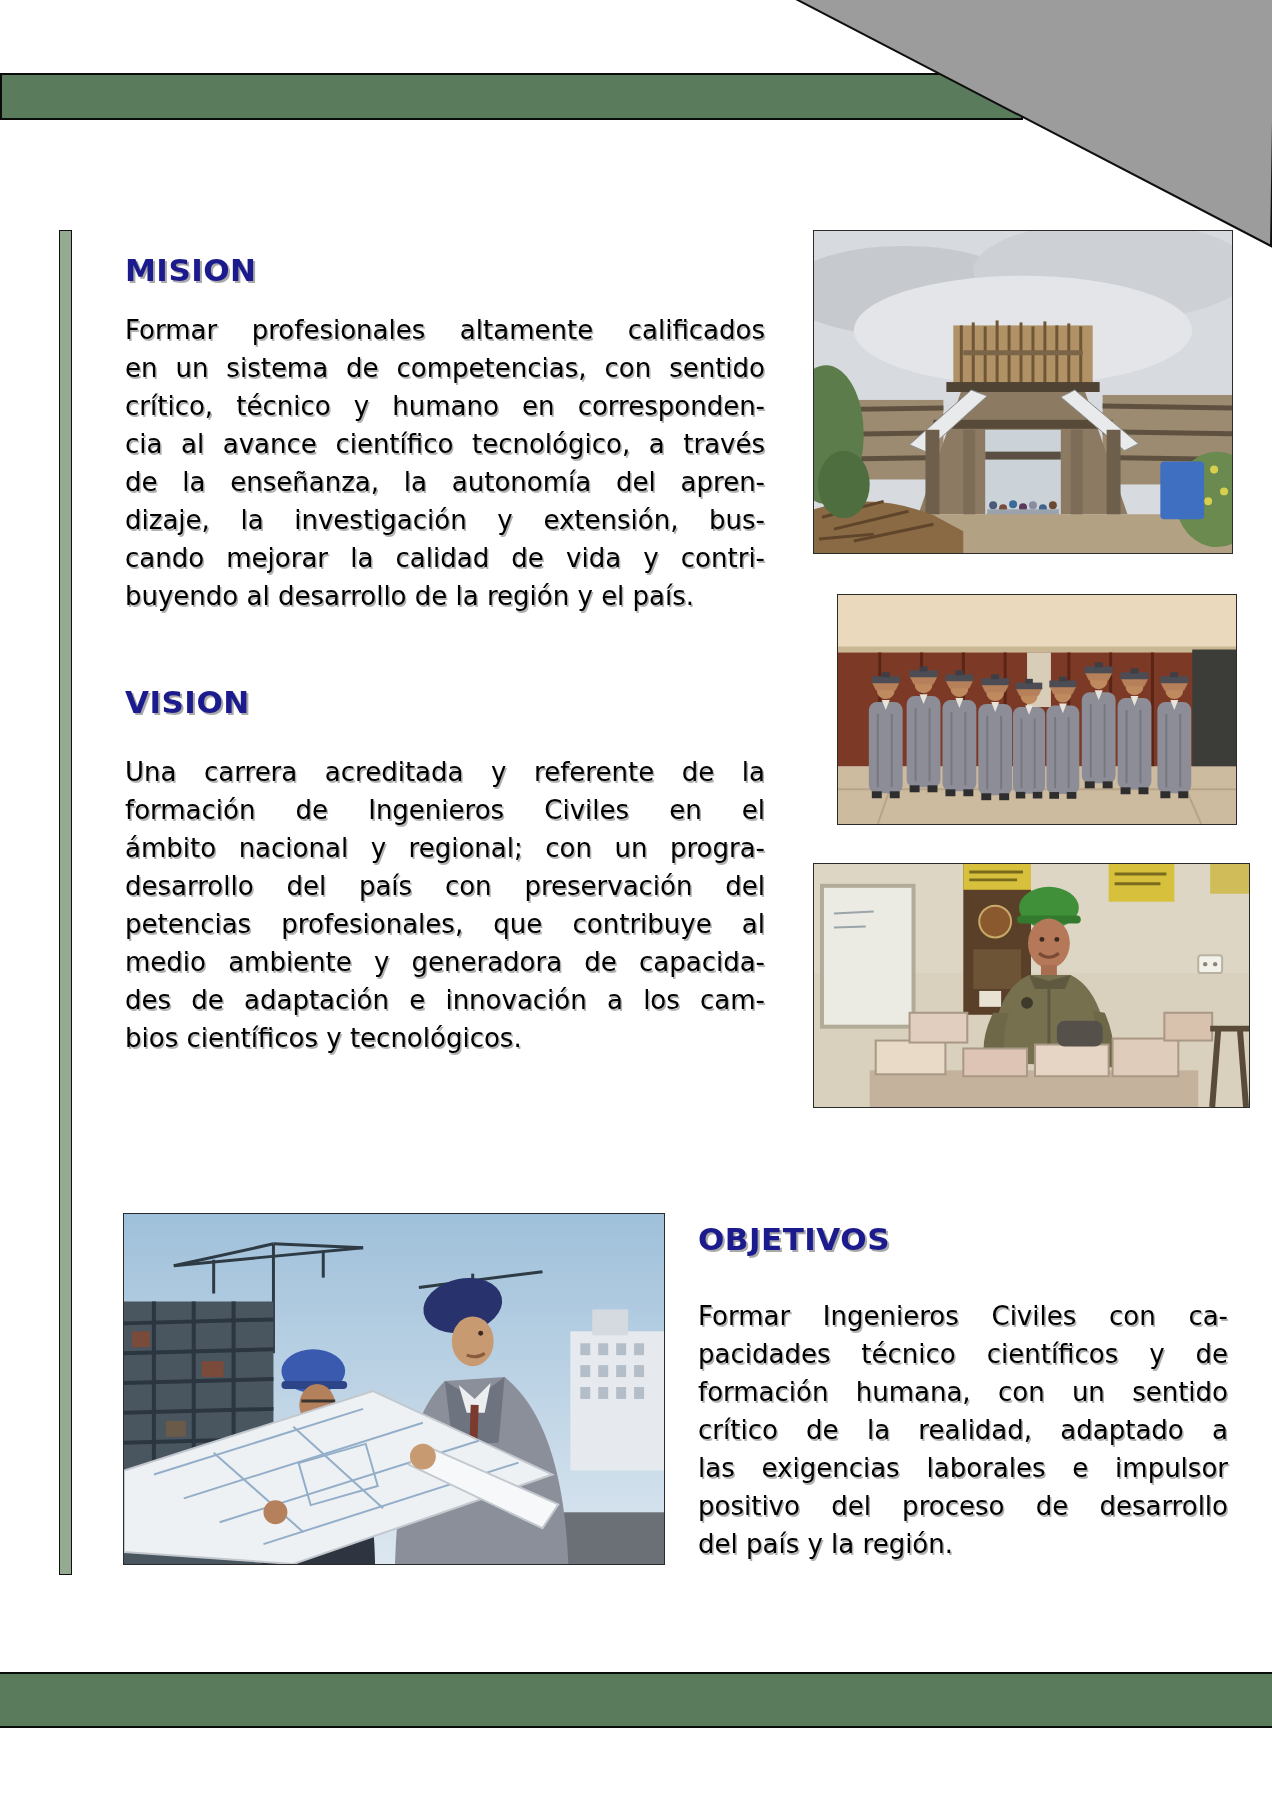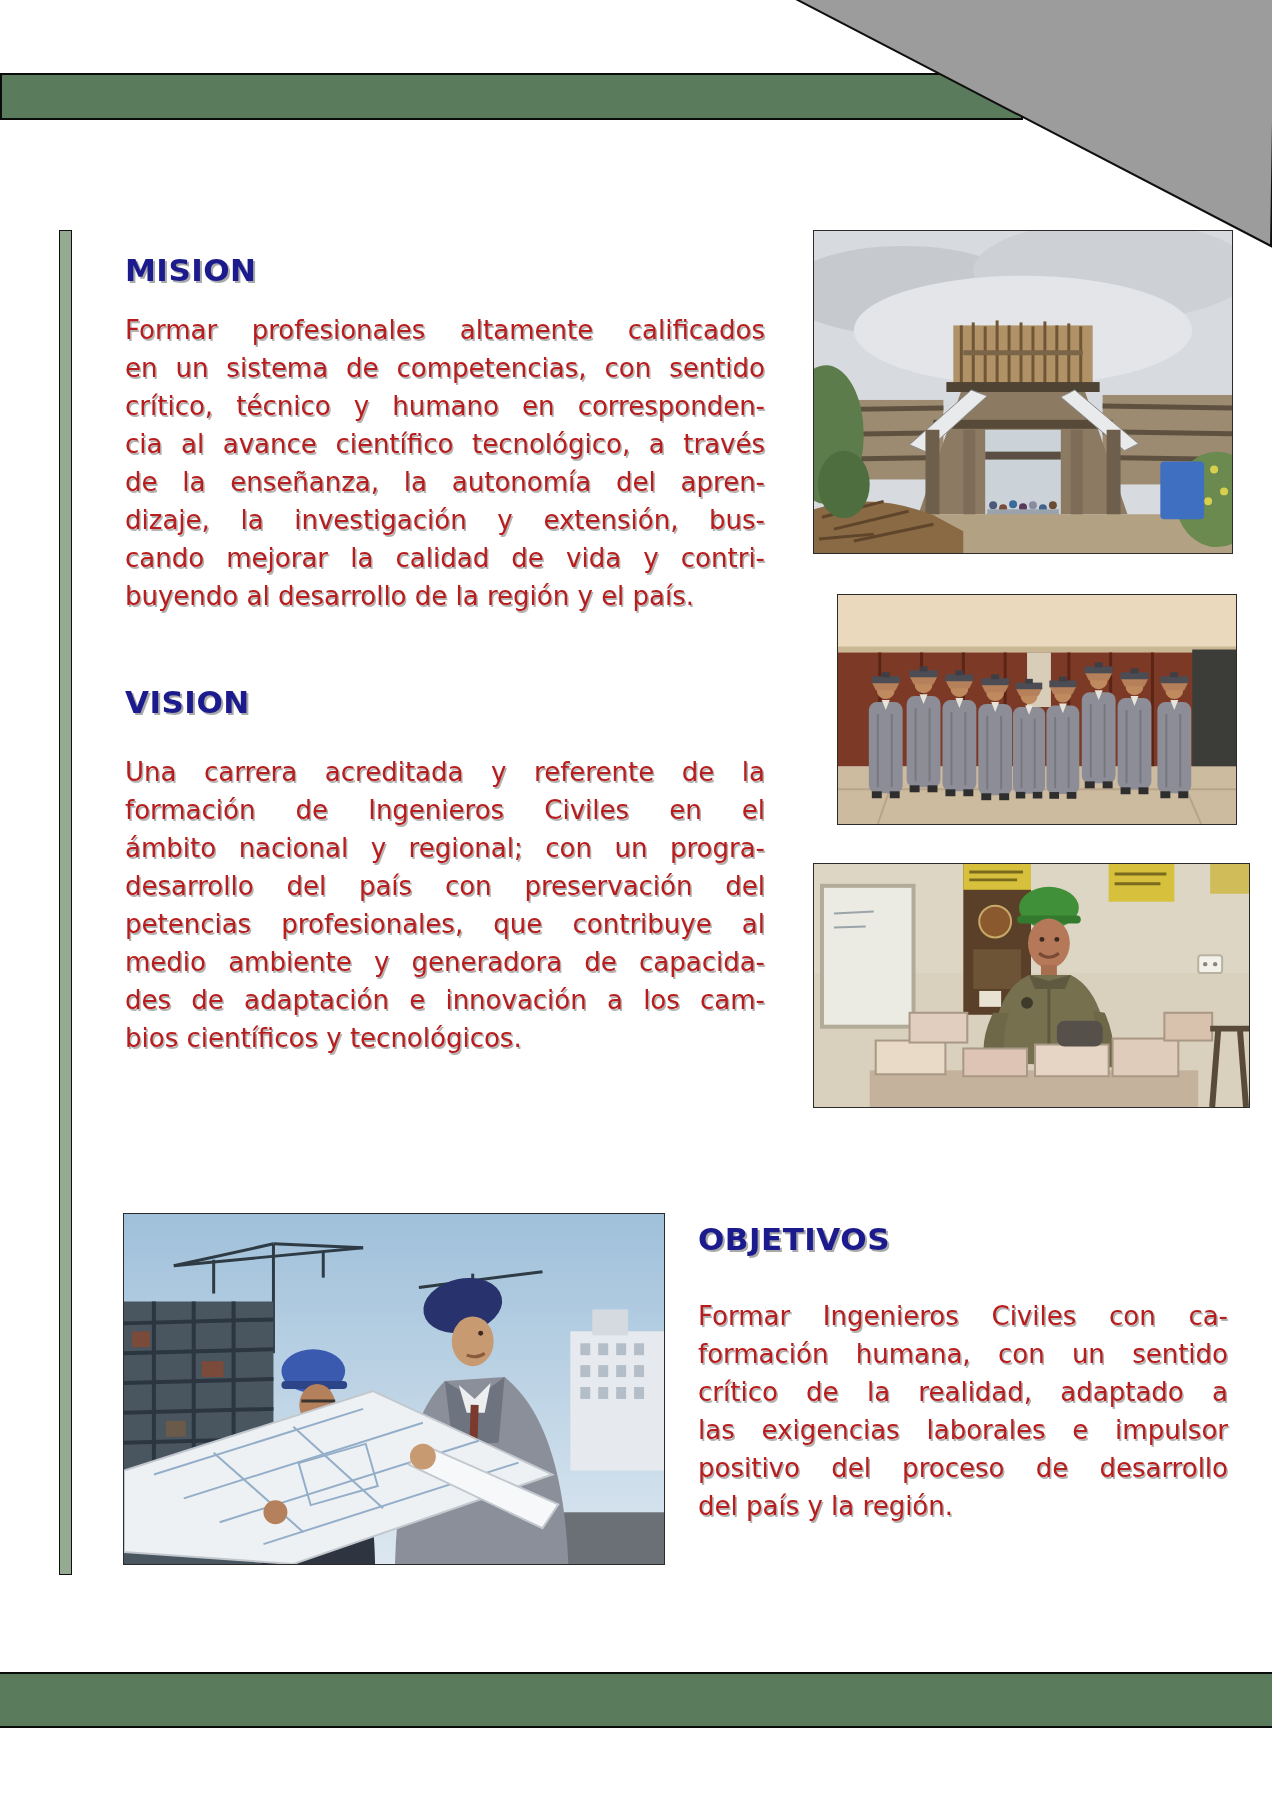--- a/index.html
+++ b/index.html
@@ -7,21 +7,21 @@
         font-family:"DejaVu Sans","Liberation Sans",sans-serif;}
   .abs{position:absolute;}
   
   #top-bar{left:0;top:73px;width:1023px;height:47px;background:#5a7b5c;border:2px solid #0b0b0b;box-sizing:border-box;}
   #corner-triangle{left:0;top:0;width:1272px;height:260px;pointer-events:none;}
   #side-bar{left:59px;top:230px;width:13px;height:1345px;background:#94ab91;border:1px solid #101010;box-sizing:border-box;}
   #bottom-bar{left:-4px;top:1672px;width:1280px;height:56px;background:#5a7b5c;border:2px solid #0b0b0b;box-sizing:border-box;}
   
   .heading{font-weight:bold;font-size:31px;color:#1b1b8e;letter-spacing:0.5px;
            text-shadow:2px 2px 0 #a9a9a9;}
-  .para{font-size:26px;color:#b91c1c;text-shadow:1.5px 1.5px 0 #b3b3b3;}
+  .para{font-size:26px;color:#000000;text-shadow:1.5px 1.5px 0 #b3b3b3;}
   .line{display:block;height:38px;line-height:38px;text-align:justify;text-align-last:justify;white-space:nowrap;}
   .line.natural{text-align-last:left;}
   #mision-heading{left:125px;top:252px;}
   #mision-para{left:125px;top:311px;width:640px;}
   #vision-heading{left:125px;top:684px;}
   #vision-para{left:125px;top:753px;width:640px;}
   #objetivos-heading{left:698px;top:1221px;width:530px;text-align:left;}
   #objetivos-para{left:698px;top:1297px;width:530px;}
   
   .photo{border:1px solid #2b2b2b;box-sizing:border-box;overflow:hidden;background:#ddd;}
@@ -63,20 +63,21 @@
     <span class="line">desarrollo del país con preservación del</span>
     <span class="line">petencias profesionales, que contribuye al</span>
     <span class="line">medio ambiente y generadora de capacida-</span>
     <span class="line">des de adaptación e innovación a los cam-</span>
     <span class="line natural">bios científicos y tecnológicos.</span>
   </div>
 
   <div id="objetivos-heading" class="abs heading">OBJETIVOS</div>
   <div id="objetivos-para" class="abs para">
     <span class="line">Formar Ingenieros Civiles con ca-</span>
+    <span class="line">pacidades técnico científicos y de</span>
     <span class="line">formación humana, con un sentido</span>
     <span class="line">crítico de la realidad, adaptado a</span>
     <span class="line">las exigencias laborales e impulsor</span>
     <span class="line">positivo del proceso de desarrollo</span>
     <span class="line natural">del país y la región.</span>
   </div>
 
   <div id="photo-construction" class="abs photo">
     <svg viewBox="0 0 420 324" preserveAspectRatio="none">
       <rect x="0" y="0" width="420" height="324" fill="#d7dade"></rect>

